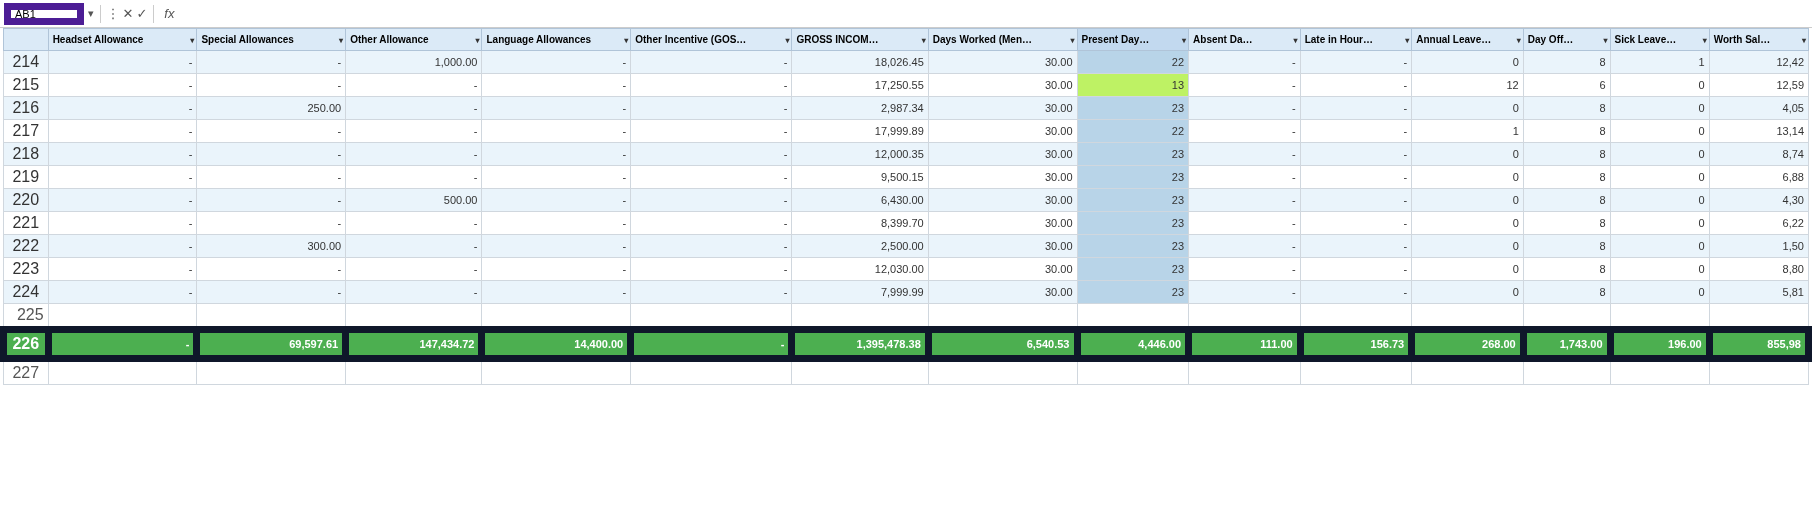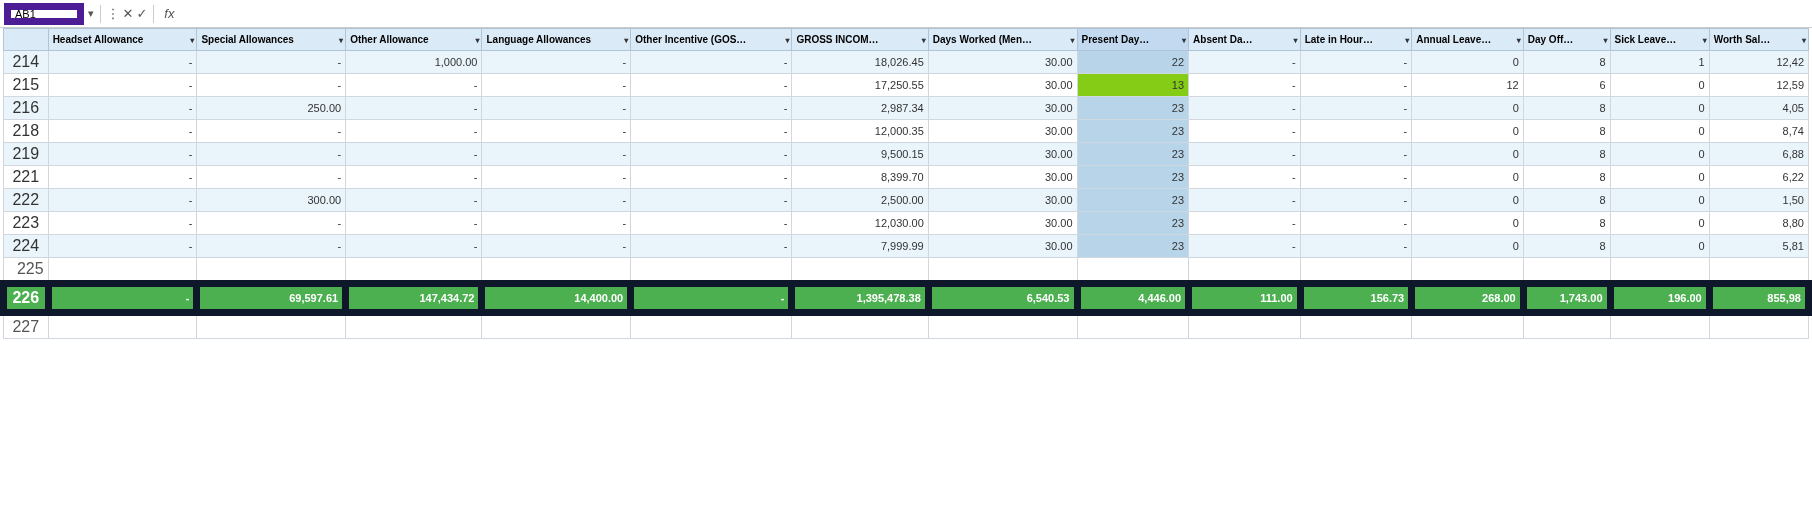--- a/index.html
+++ b/index.html
@@ -221,21 +221,21 @@
         </tr>
         <tr class="data-row">
           <td class="row-num">215</td>
           <td>-</td>
           <td>-</td>
           <td>-</td>
           <td>-</td>
           <td>-</td>
           <td>17,250.55</td>
           <td>30.00</td>
-          <td style="background: #84cc16;">13</td>
+          <td style="background: #bef264;">13</td>
           <td>-</td>
           <td>-</td>
           <td>12</td>
           <td>6</td>
           <td>0</td>
           <td>12,59</td>
         </tr>
         <tr class="data-row">
           <td class="row-num">216</td>
           <td>-</td>
@@ -247,20 +247,37 @@
           <td>30.00</td>
           <td style="background: rgb(184, 212, 232);">23</td>
           <td>-</td>
           <td>-</td>
           <td>0</td>
           <td>8</td>
           <td>0</td>
           <td>4,05</td>
         </tr>
         <tr class="data-row">
+          <td class="row-num">217</td>
+          <td>-</td>
+          <td>-</td>
+          <td>-</td>
+          <td>-</td>
+          <td>-</td>
+          <td>17,999.89</td>
+          <td>30.00</td>
+          <td style="background: rgb(184, 212, 232);">22</td>
+          <td>-</td>
+          <td>-</td>
+          <td>1</td>
+          <td>8</td>
+          <td>0</td>
+          <td>13,14</td>
+        </tr>
+        <tr class="data-row">
           <td class="row-num">218</td>
           <td>-</td>
           <td>-</td>
           <td>-</td>
           <td>-</td>
           <td>-</td>
           <td>12,000.35</td>
           <td>30.00</td>
           <td style="background: rgb(184, 212, 232);">23</td>
           <td>-</td>
@@ -279,20 +296,37 @@
           <td>-</td>
           <td>9,500.15</td>
           <td>30.00</td>
           <td style="background: rgb(184, 212, 232);">23</td>
           <td>-</td>
           <td>-</td>
           <td>0</td>
           <td>8</td>
           <td>0</td>
           <td>6,88</td>
+        </tr>
+        <tr class="data-row">
+          <td class="row-num">220</td>
+          <td>-</td>
+          <td>-</td>
+          <td>500.00</td>
+          <td>-</td>
+          <td>-</td>
+          <td>6,430.00</td>
+          <td>30.00</td>
+          <td style="background: rgb(184, 212, 232);">23</td>
+          <td>-</td>
+          <td>-</td>
+          <td>0</td>
+          <td>8</td>
+          <td>0</td>
+          <td>4,30</td>
         </tr>
         <tr class="data-row">
           <td class="row-num">221</td>
           <td>-</td>
           <td>-</td>
           <td>-</td>
           <td>-</td>
           <td>-</td>
           <td>8,399.70</td>
           <td>30.00</td>

